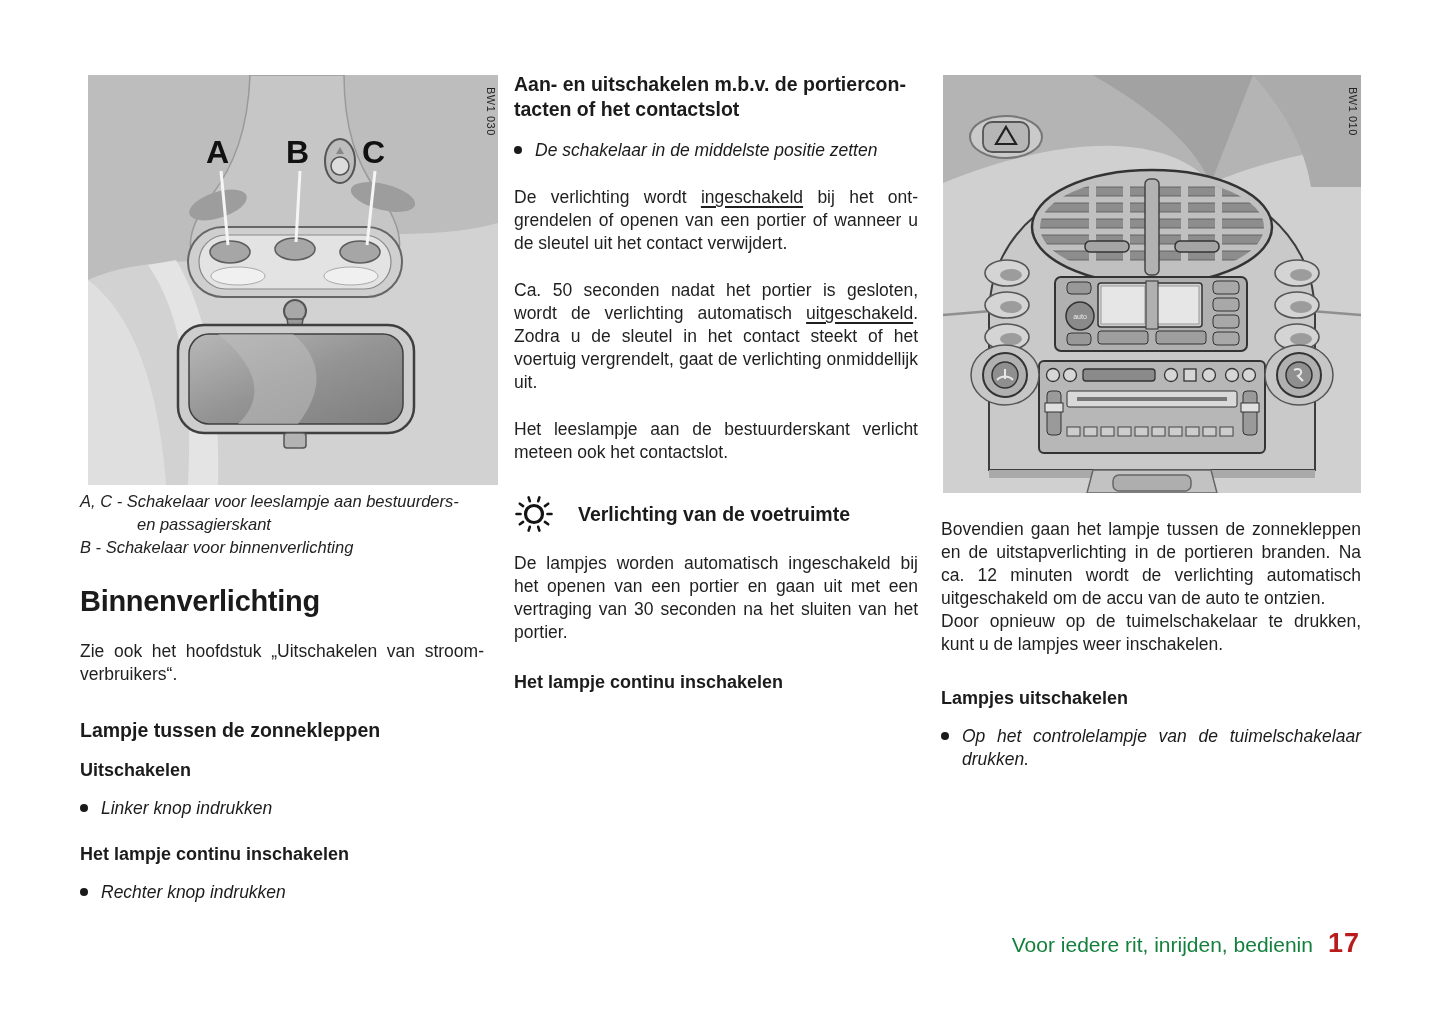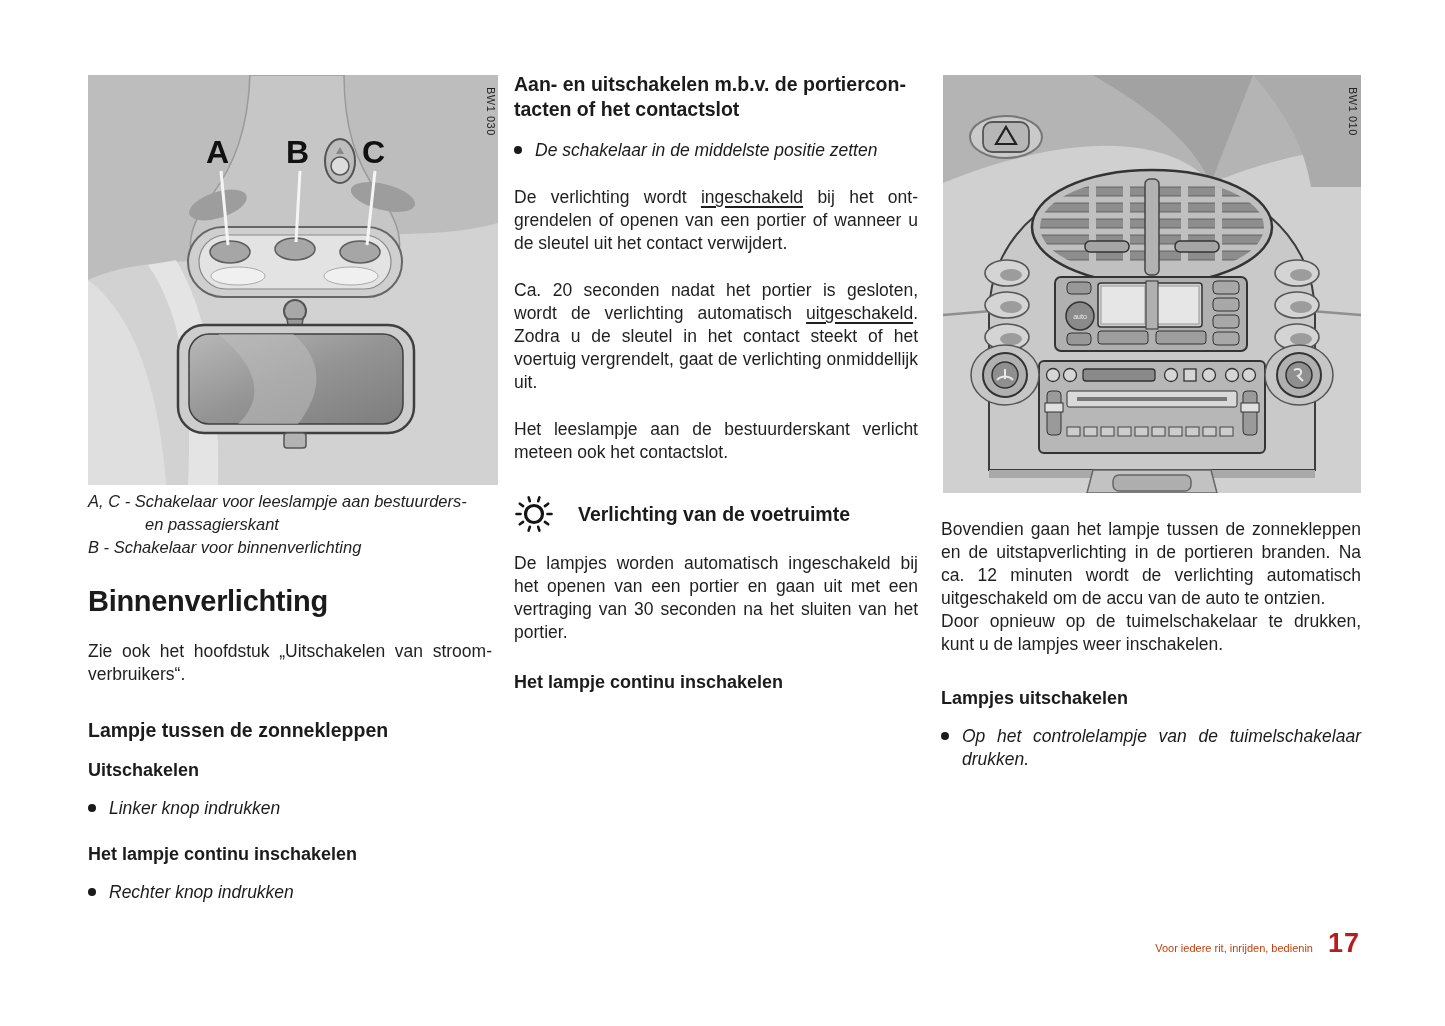--- a/index.html
+++ b/index.html
@@ -5,21 +5,21 @@
   html,body { margin:0; padding:0; background:#ffffff; }
   .page {
     position:relative; width:1445px; height:1026px; background:#ffffff;
     font-family:"Liberation Sans", sans-serif; color:#1b1b1b; overflow:hidden;
   }
   .fig { position:absolute; margin:0; padding:0; }
   .fig-left  { left:88px;  top:75px; width:410px; height:410px; }
   .fig-right { left:943px; top:75px; width:418px; height:418px; }
 
   .col { position:absolute; }
-  .col-left   { left:88px;  top:490px; width:404px; }
+  .col-left   { left:80px;  top:490px; width:404px; }
   .col-middle { left:514px; top:72px;  width:404px; }
   .col-right  { left:941px; top:518px; width:420px; }
 
   .cap { font-style:italic; font-size:16.5px; line-height:23px; color:#222; }
   .cap-indent { padding-left:57px; }
   .caption { margin-bottom:26px; }
 
   .h-title   { font-size:29px; font-weight:bold; margin:0 0 22px 0; letter-spacing:-0.3px; }
   .h-section { font-size:19.5px; font-weight:bold; line-height:25px; margin:0 0 17px 0; }
   .h-sub     { font-size:18px;   font-weight:bold; margin:0 0 16px 0; }
@@ -32,21 +32,21 @@
   .uline { text-decoration:underline; text-decoration-thickness:1.5px; text-underline-offset:3px; }
 
   .bullet { display:flex; gap:13px; margin:0 0 24px 0;font-style:italic; }
   .dot { flex:0 0 auto; width:8px; height:8px; border-radius:50%; background:#1a1a1a; margin-top:7px; }
   .btxt { font-size:17.5px; line-height:23px; text-align:justify; hyphens:manual; }
 
   .icon-heading { display:flex; align-items:center; gap:24px; margin:4px 0 18px 0; }
   .icon-heading .h-section { margin:0; }
 
   .footer { position:absolute; top:928px; right:85px; display:flex; align-items:baseline; gap:15px; }
-  .footer-text { font-size:11px; color:#c2410c; }
+  .footer-text { font-size:21px; color:#15803d; }
   .footer-page { font-size:27px; font-weight:bold; color:#b91c1c; letter-spacing:1px; }
 
   .figcode { font-size:11px; fill:#222; letter-spacing:0.5px; }
 </style>
 </head>
 <body>
 
 <div class="page">
 
   <figure class="fig fig-left">
@@ -222,21 +222,21 @@
     </div>
   </div>
 
   <div class="col col-middle">
     <h2 class="h-section">Aan- en uitschakelen m.b.v. de portiercon­tacten of het contactslot</h2>
     <div class="bullet">
       <span class="dot"></span>
       <span class="btxt">De schakelaar in de middelste positie zetten</span>
     </div>
     <p class="body"><span>De verlichting wordt </span><span class="uline">ingeschakeld</span><span> bij het ont­grendelen of openen van een portier of wanneer u de sleutel uit het contact verwijdert.</span></p>
-    <p class="body"><span>Ca. 20 seconden nadat het portier is gesloten, wordt de verlichting automatisch </span><span class="uline">uitgeschakeld</span><span>. Zodra u de sleutel in het contact steekt of het voertuig vergrendelt, gaat de verlichting onmid­dellijk uit.</span></p>
+    <p class="body"><span>Ca. 50 seconden nadat het portier is gesloten, wordt de verlichting automatisch </span><span class="uline">uitgeschakeld</span><span>. Zodra u de sleutel in het contact steekt of het voertuig vergrendelt, gaat de verlichting onmid­dellijk uit.</span></p>
     <p class="body" style="margin-bottom:30px;">Het leeslampje aan de bestuurderskant verlicht meteen ook het contactslot.</p>
     <div class="icon-heading">
       <svg width="40" height="40" viewBox="0 0 40 40">
         <circle cx="20" cy="20" r="8.5" fill="none" stroke="#141414" stroke-width="3.2"></circle>
         <g stroke="#141414" stroke-width="2.6" stroke-linecap="round">
           <line x1="33.5" y1="20" x2="37.5" y2="20"></line>
           <line x1="30.9" y1="27.9" x2="34.2" y2="30.3"></line>
           <line x1="24.2" y1="32.8" x2="25.4" y2="36.6"></line>
           <line x1="15.8" y1="32.8" x2="14.6" y2="36.6"></line>
           <line x1="9.1" y1="27.9" x2="5.8" y2="30.3"></line>

